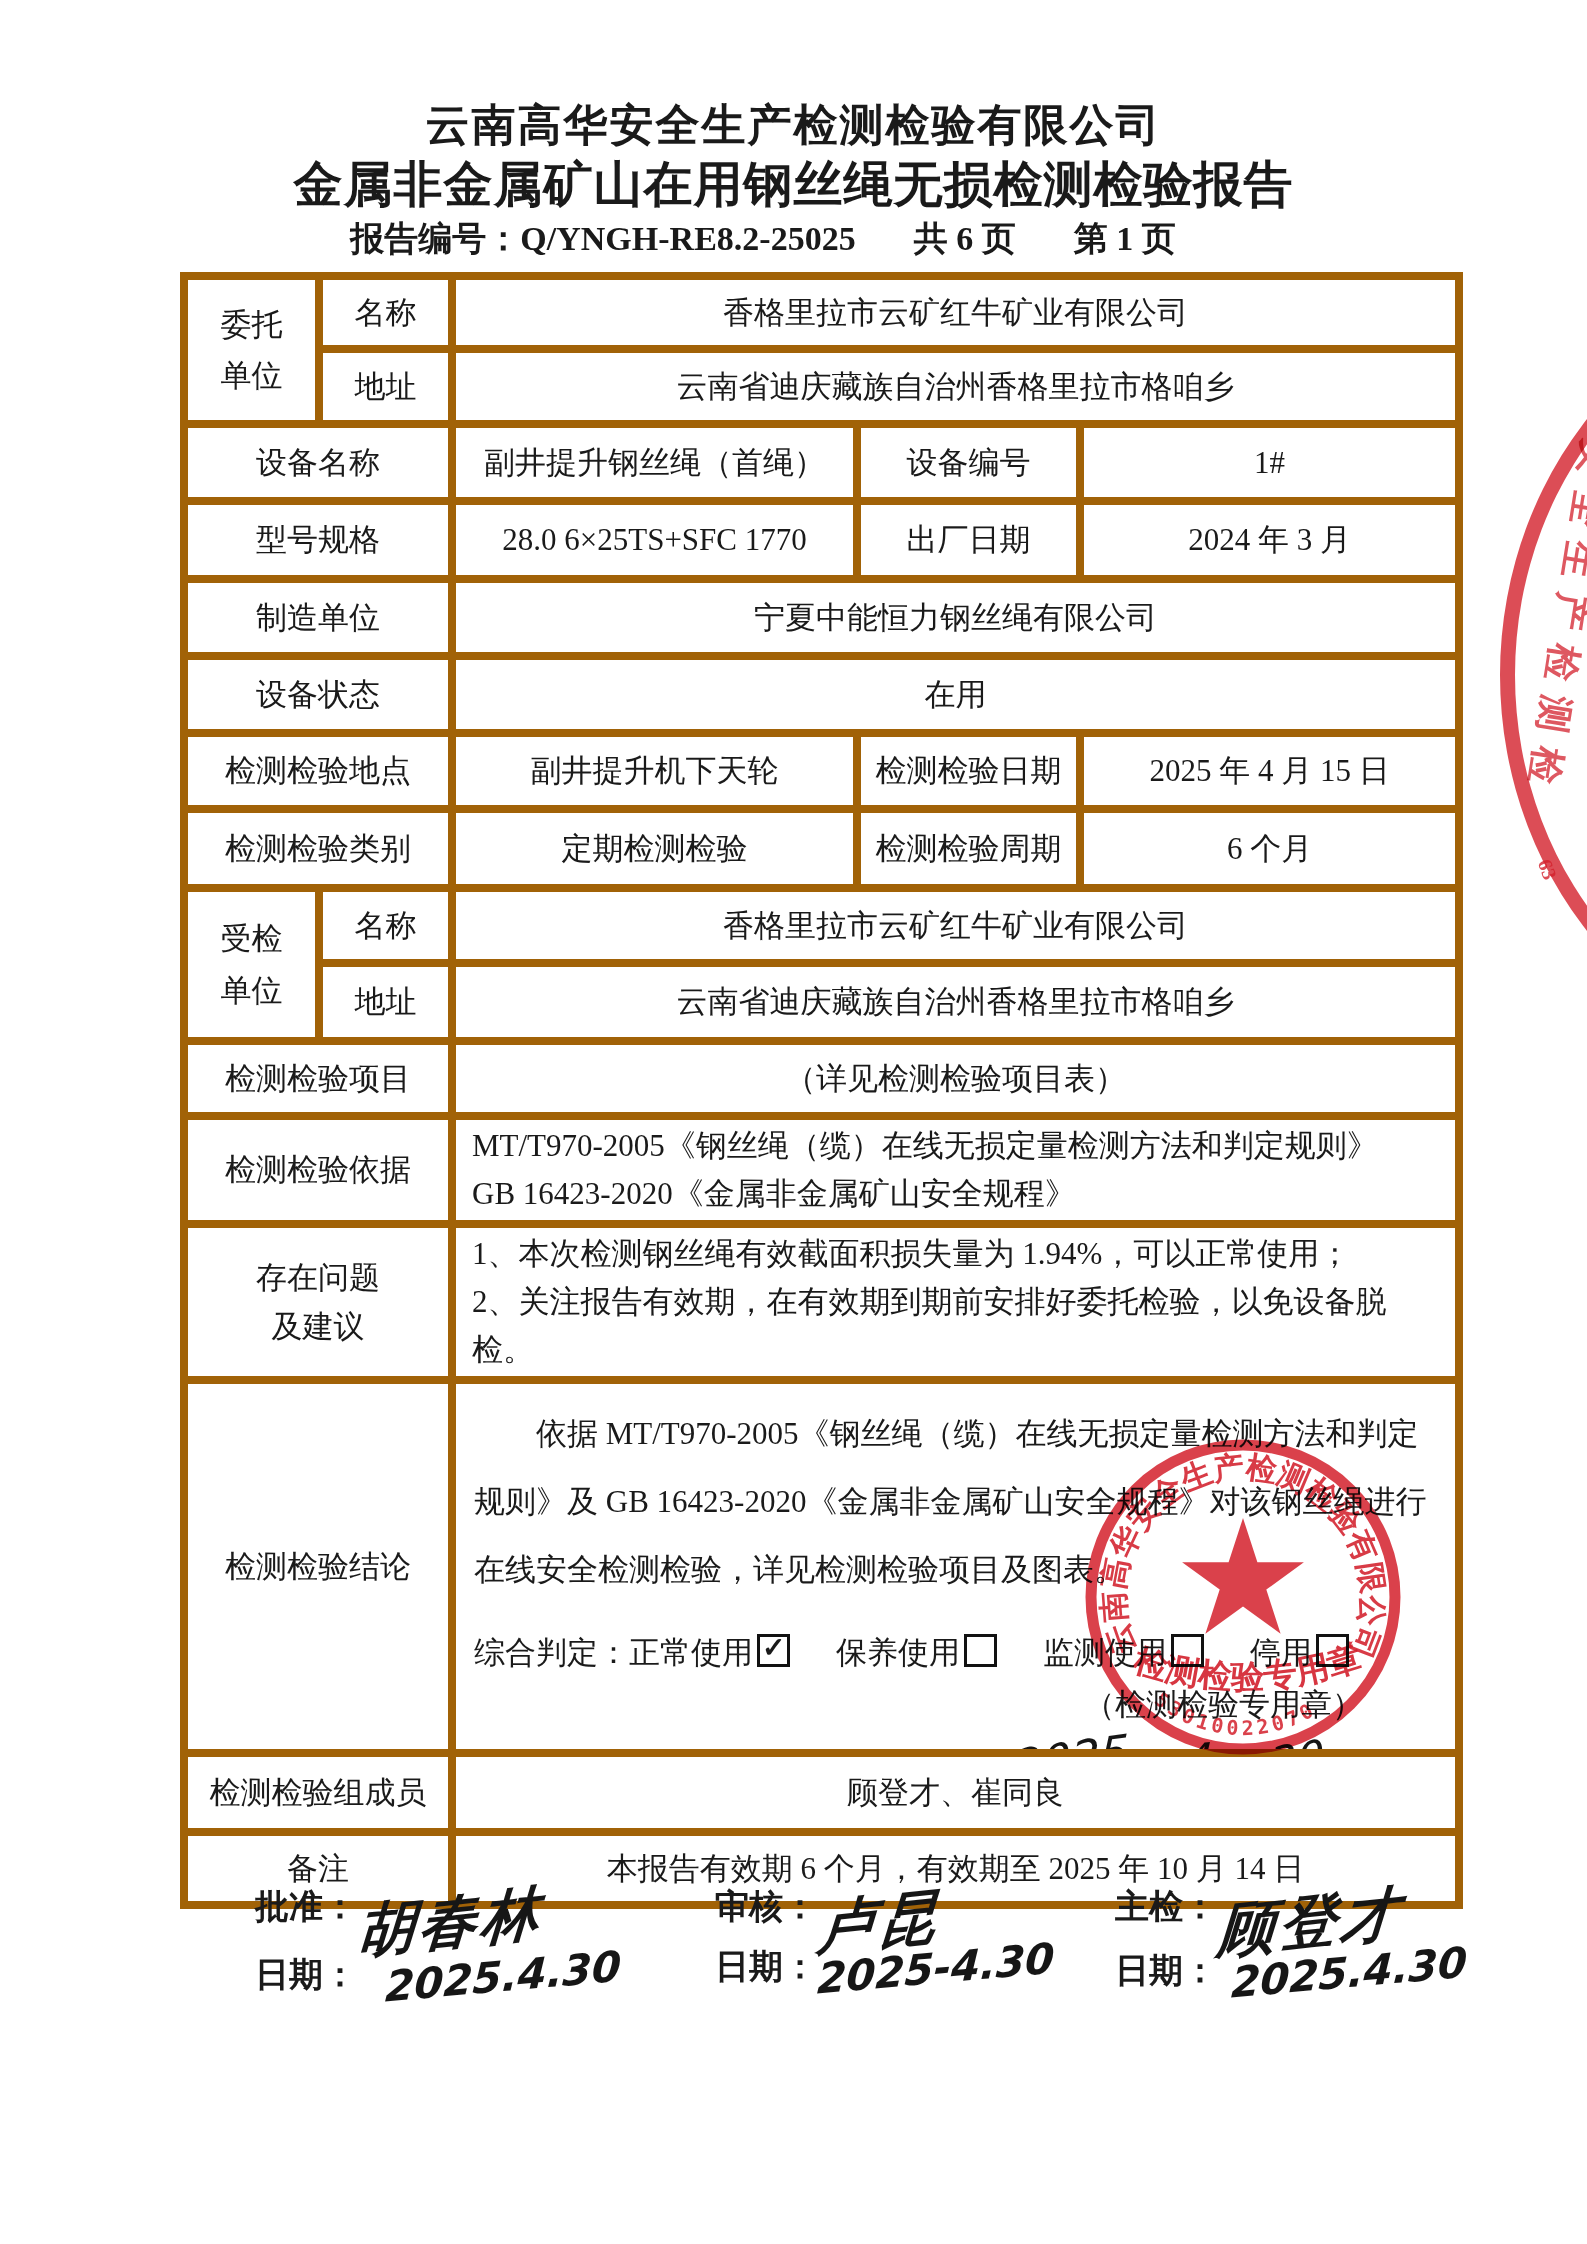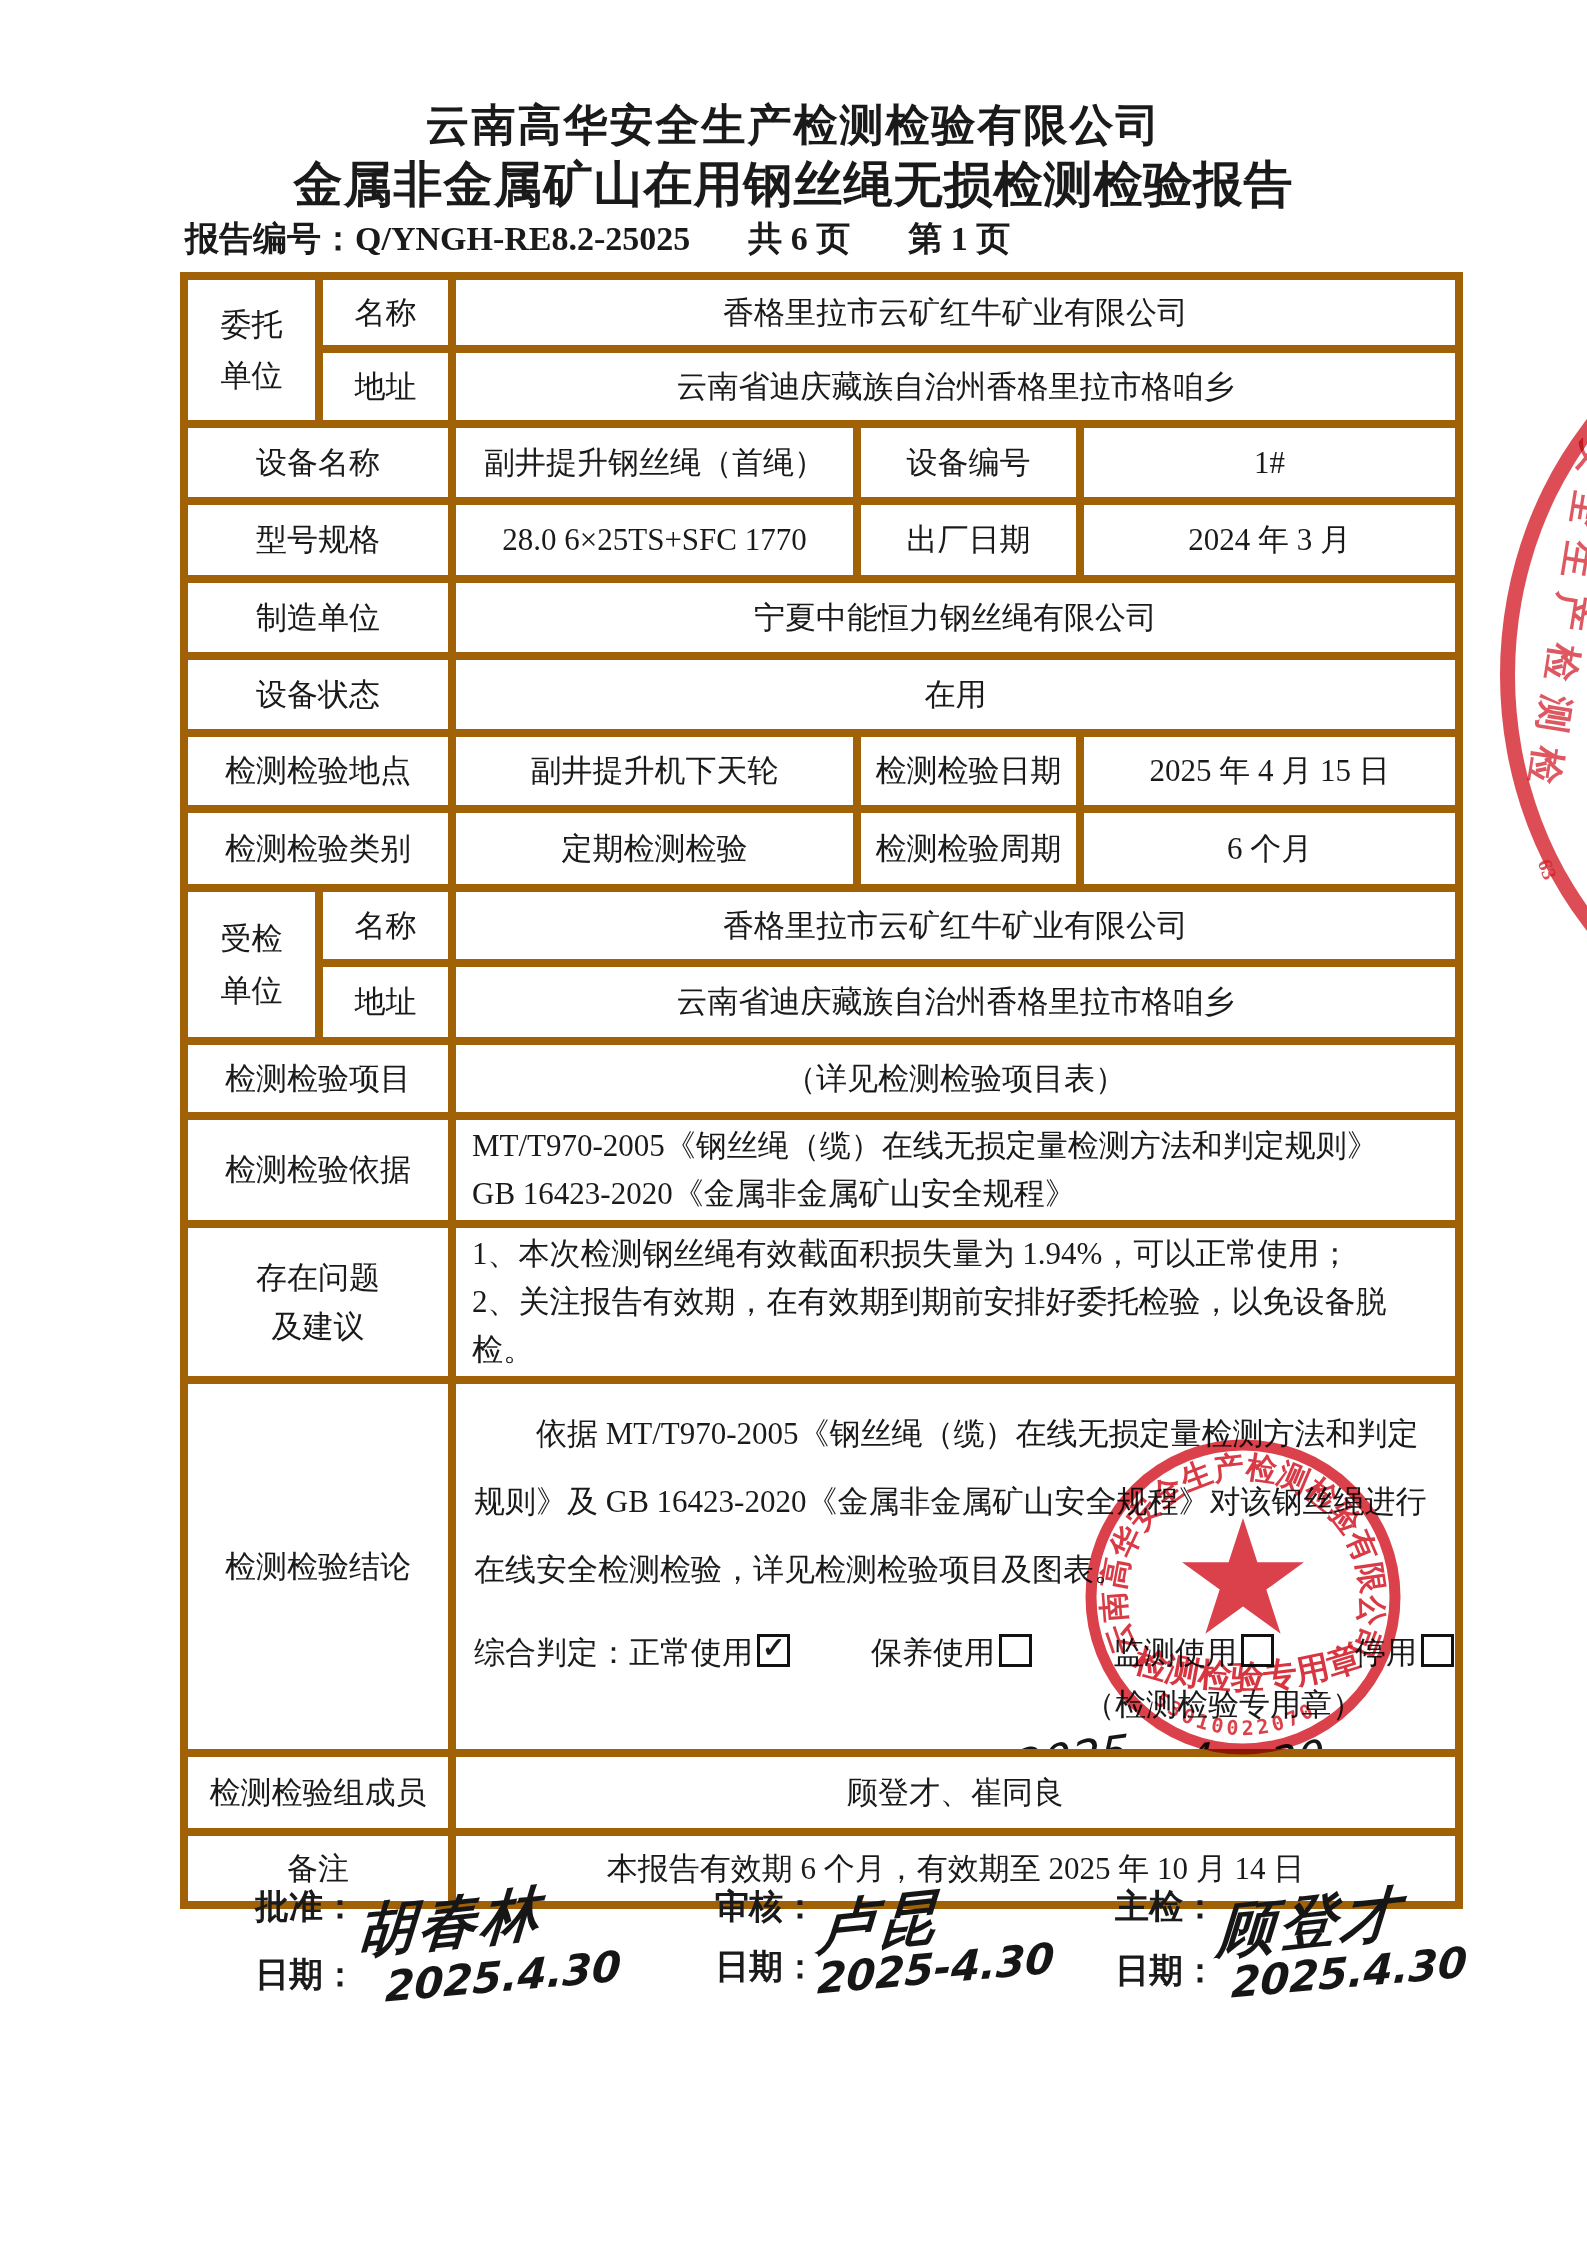--- a/index.html
+++ b/index.html
@@ -2,36 +2,36 @@
 <html><head>
 <meta charset="utf-8">
 <style>
   html,body{margin:0;padding:0;background:#e8e8e8;}
   #page{position:relative;width:1587px;height:2244px;background:#ffffff;overflow:hidden;
         font-family:"Liberation Serif","DejaVu Serif",serif;color:#1a1a1a;}
   .abs{position:absolute;}
   
   .title1{top:96px;left:0;width:100%;text-align:center;font-size:44px;font-weight:bold;letter-spacing:2px;}
   .title2{top:152px;left:0;width:100%;text-align:center;font-size:49px;font-weight:bold;letter-spacing:1px;}
-  .reportline{top:216px;left:185px;right:246px;display:flex;justify-content:flex-start;
+  .reportline{top:216px;left:185px;right:246px;display:flex;justify-content:center;
               font-size:34px;font-weight:bold;}
   .pagenums span{margin-left:58px;}
   
   table.main{position:absolute;top:272px;left:180px;border-collapse:collapse;table-layout:fixed;width:1275px;}
   td{border:8px solid #a16207;text-align:center;vertical-align:middle;font-size:31px;padding:2px 8px;
      overflow:hidden;}
   td.left{text-align:left;padding-left:16px;}
   .w2{display:inline-block;width:2.15em;line-height:1.65;}
   .w4{display:inline-block;width:4.2em;line-height:1.6;}
   .twoline{line-height:1.55;}
   
   td.concl{position:relative;text-align:left;vertical-align:top;padding:16px 22px 0 18px;}
   .concl-par{text-indent:2em;line-height:68px;font-size:31px;margin:0;}
   .verdict{margin-top:28px;font-size:31px;white-space:nowrap;}
-  .verdict .opt{margin-right:81px;}
+  .verdict .opt{margin-right:46px;}
   .cbx{display:inline-block;width:27px;height:27px;border:3px solid #111;vertical-align:-4px;
        margin-left:4px;position:relative;}
   .cbx.checked::after{content:"✓";position:absolute;left:2px;top:-6px;font-size:28px;font-weight:bold;}
   .seal-note{position:absolute;left:628px;top:300px;font-size:31px;white-space:nowrap;}
   .seal-date{position:absolute;left:556px;top:348px;font-size:32px;white-space:nowrap;}
   .seal-date .lbl{margin:0 10px 0 14px;}
   
   .hw{font-family:"DejaVu Sans",sans-serif;font-style:italic;display:inline-block;color:#161616;}
   .hw-date{font-size:42px;transform:rotate(-5deg) skewX(-8deg);}
   .hw-sig{font-size:58px;font-weight:bold;transform:rotate(-6deg) skewX(-10deg);letter-spacing:4px;}

